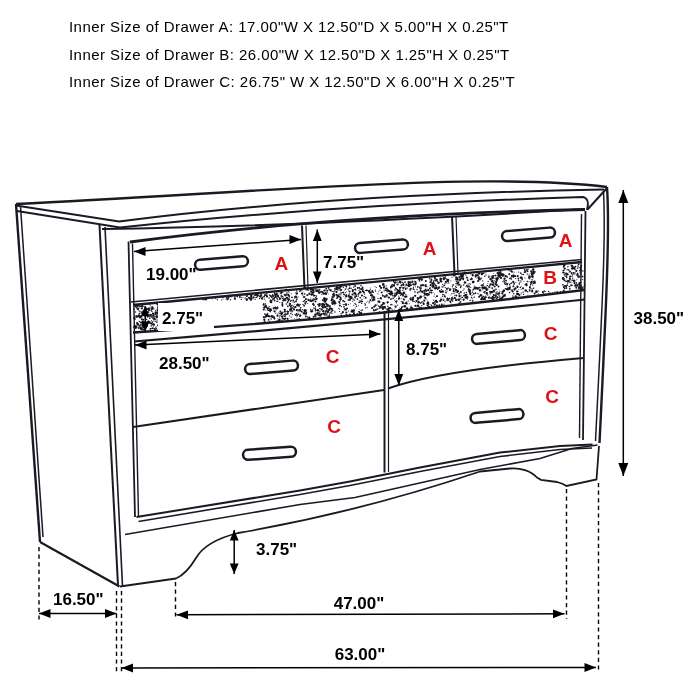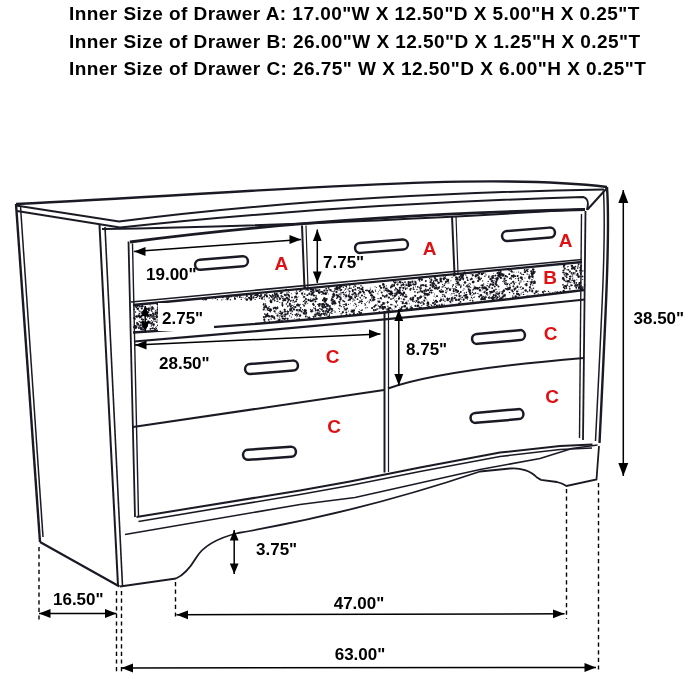--- a/index.html
+++ b/index.html
@@ -1,15 +1,15 @@
 <!DOCTYPE html>
 <html><head><meta charset="utf-8"><style>
 html,body{margin:0;padding:0;background:#fff;width:700px;height:700px;overflow:hidden}
 *{font-family:"Liberation Sans",sans-serif;}
-.hdr{position:absolute;left:69px;top:0;font-size:19px;font-weight:bold;color:#000;line-height:27.6px;white-space:nowrap;letter-spacing:0.45px;}
+.hdr{position:absolute;left:69px;top:13px;font-size:15px;font-weight:normal;color:#000;line-height:27.6px;white-space:nowrap;letter-spacing:0.45px;}
 </style></head>
 <body>
 <div class="hdr">Inner Size of Drawer A: 17.00"W X 12.50"D X 5.00"H X 0.25"T<br>Inner Size of Drawer B: 26.00"W X 12.50"D X 1.25"H X 0.25"T<br>Inner Size of Drawer C: 26.75" W X 12.50"D X 6.00"H X 0.25"T</div>
 <svg width="700" height="700" viewBox="0 0 700 700" style="position:absolute;left:0;top:0">
     <path d="M16,204 C250,193 480,171 607,187" fill="none" stroke="#1a1a24" stroke-width="2.4"></path>
     <path d="M16,205.5 L119,221.5 Q330,194.3 604,189.5" fill="none" stroke="#1a1a24" stroke-width="2"></path>
     <path d="M17,211 L120,227.5 Q330,204.8 583,197 C589,198.5 588.5,204 587,210" fill="none" stroke="#1a1a24" stroke-width="2"></path>
     <path d="M607,188 L587.5,209.5" fill="none" stroke="#1a1a24" stroke-width="2"></path>
     <path d="M102,229 Q300,226.5 585,209" fill="none" stroke="#1a1a24" stroke-width="2"></path>
     <path d="M130,242 Q335,215 585,209.5" fill="none" stroke="#1a1a24" stroke-width="2.8"></path>

